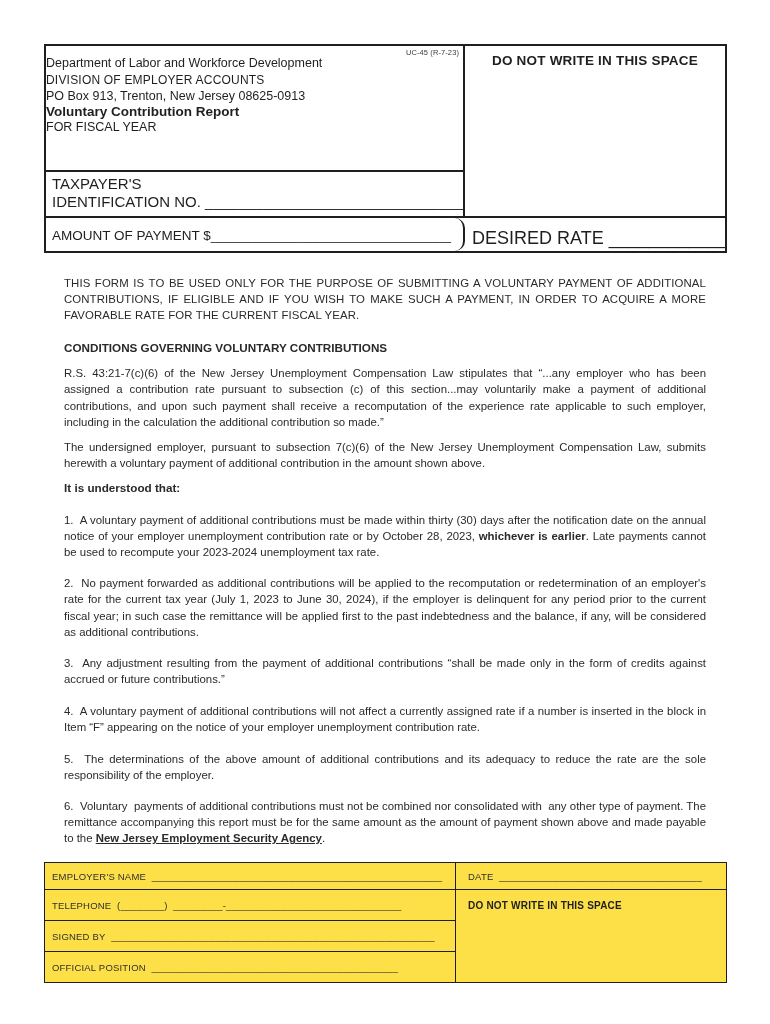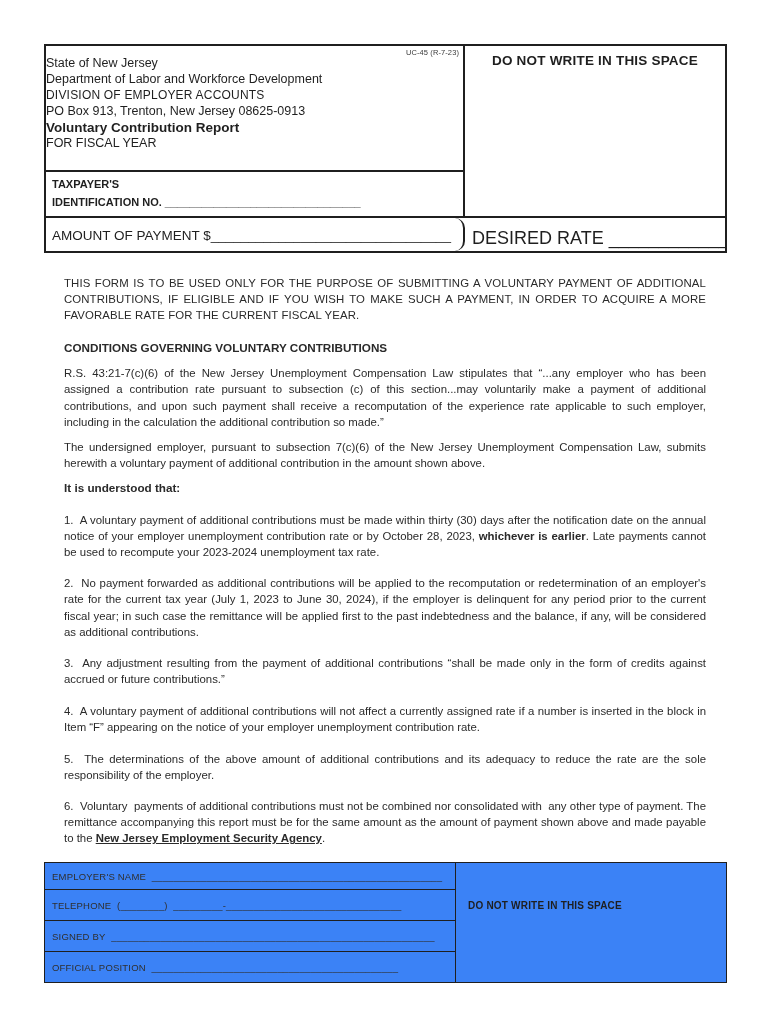--- a/index.html
+++ b/index.html
@@ -23,21 +23,21 @@
   .form-code { position:absolute; top:2px; right:4px; font-size:7.5px; color:#3a3a3a; letter-spacing:0.1px; }
   .hdr-line { font-size:12.5px; line-height:15.6px; }
   .hdr-line.division { font-size:12px; line-height:17px; letter-spacing:0.2px; }
   .hdr-line.title { font-weight:bold; font-size:13.5px; line-height:16px; }
   .c-dnw {
     grid-column:2; grid-row:1 / span 2; border-bottom:2px solid #1f1f1f;
     text-align:center; padding-top:7px; font-weight:bold; font-size:13.5px; letter-spacing:0.2px;
   }
   .c-taxid {
     grid-column:1; grid-row:2; border-right:2px solid #1f1f1f; border-bottom:2px solid #1f1f1f;
-    font-size:11px; line-height:18px; padding:3px 6px 0 6px; white-space:nowrap; overflow:hidden;font-weight:bold;
+    font-size:15px; line-height:18px; padding:3px 6px 0 6px; white-space:nowrap; overflow:hidden;
   }
   .c-amount {
     grid-column:1; grid-row:3; border-right:2px solid #1f1f1f;
     font-size:13.5px; padding:10px 6px 0 6px; white-space:nowrap; overflow:hidden;border-radius:10px;
   }
   .c-desired { grid-column:2; grid-row:3; font-size:18px; padding:10px 6px 0 7px; white-space:nowrap; overflow:hidden; }
 
   
   .content {
     position:absolute; left:55px; top:266px; width:660px;
@@ -51,21 +51,21 @@
   .h-understood { margin-top:9px !important; font-weight:bold; font-size:11.7px; }
   .item { margin-top:15.5px !important; }
   .b { font-weight:bold; }
   .u { text-decoration:underline; }
 
   
   .footer-box {
     position:absolute; left:44px; top:862px; width:683px; height:121px;
     border:1.5px solid #1f1f1f; box-sizing:border-box;
     display:grid; grid-template-columns:411px 1fr; grid-template-rows:27px 31px 31px 1fr;
-    background:#3b82f6;
+    background:#fde047;
   }
   .f-cell {
     box-sizing:border-box; display:flex; align-items:center; padding-left:7px;
     font-size:9.5px; color:#2f2f2f; white-space:nowrap; overflow:hidden; letter-spacing:0.2px;
   }
   .f-name   { grid-column:1; grid-row:1; border-right:1.5px solid #1f1f1f; border-bottom:1.5px solid #1f1f1f; }
   .f-date   { grid-column:2; grid-row:1; border-bottom:1.5px solid #1f1f1f; padding-left:12px; }
   .f-tel    { grid-column:1; grid-row:2; border-right:1.5px solid #1f1f1f; border-bottom:1.5px solid #1f1f1f; }
   .f-signed { grid-column:1; grid-row:3; border-right:1.5px solid #1f1f1f; border-bottom:1.5px solid #1f1f1f; }
   .f-pos    { grid-column:1; grid-row:4; border-right:1.5px solid #1f1f1f; }
@@ -74,21 +74,20 @@
 </style>
 </head>
 <body>
 
 <div class="page">
 
   <div class="hdr-box">
 
     <div class="cell c-header">
       <span class="form-code">UC-45 (R-7-23)</span>
-      <div class="hdr-line">State of New Jersey</div>
       <div class="hdr-line">Department of Labor and Workforce Development</div>
       <div class="hdr-line division">DIVISION OF EMPLOYER ACCOUNTS</div>
       <div class="hdr-line">PO Box 913, Trenton, New Jersey 08625-0913</div>
       <div class="hdr-line title">Voluntary Contribution Report</div>
       <div class="hdr-line">FOR FISCAL YEAR</div>
     </div>
 
     <div class="cell c-dnw">
       <span>DO NOT WRITE IN THIS SPACE</span>
     </div>
@@ -124,19 +123,20 @@
 
     <p class="item"><span>4.&nbsp; A voluntary payment of additional contributions will not affect a currently assigned rate if a number is inserted in the block in Item “F” appearing on the notice of your employer unemployment contribution rate.</span></p>
 
     <p class="item"><span>5.&nbsp; The determinations of the above amount of additional contributions and its adequacy to reduce the rate are the sole responsibility of the employer.</span></p>
 
     <p class="item"><span>6.&nbsp; Voluntary&nbsp; payments of additional contributions must not be combined nor consolidated with&nbsp; any other type of payment. The remittance accompanying this report must be for the same amount as the amount of payment shown above and made payable to the </span><span class="b u">New Jersey Employment Security Agency</span><span>.</span></p>
   </div>
 
   <div class="footer-box">
     <div class="f-cell f-name">EMPLOYER'S NAME&nbsp; _____________________________________________________</div>
+    <div class="f-cell f-date">DATE&nbsp; _____________________________________</div>
     <div class="f-cell f-tel">TELEPHONE&nbsp; (________)&nbsp; _________-________________________________</div>
     <div class="f-cell f-signed">SIGNED BY&nbsp; ___________________________________________________________</div>
     <div class="f-cell f-pos">OFFICIAL POSITION&nbsp; _____________________________________________</div>
     <div class="f-cell f-dnw">DO NOT WRITE IN THIS SPACE</div>
   </div>
 
 </div>
 
 </body></html>

